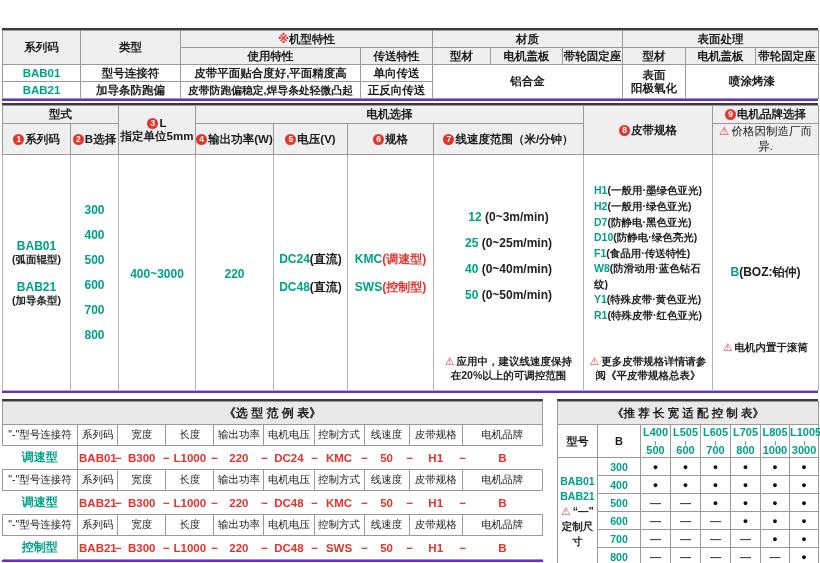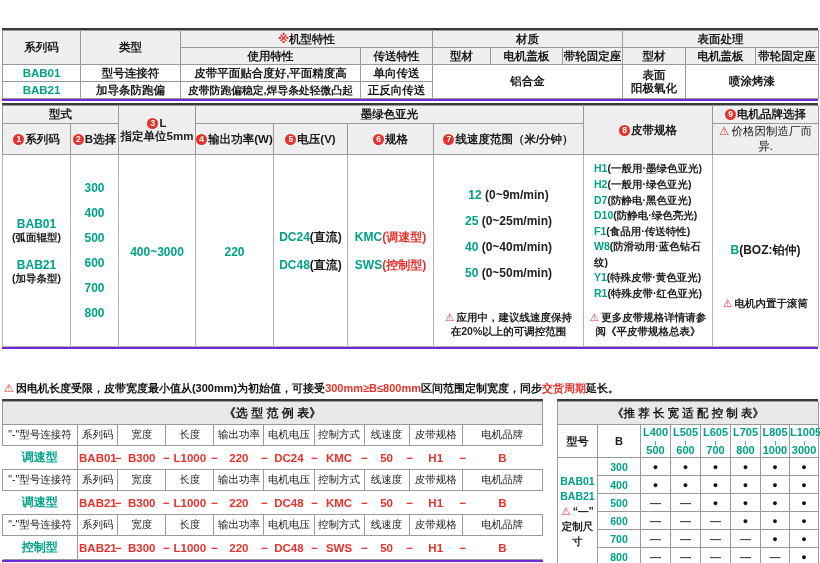--- a/index.html
+++ b/index.html
@@ -28,21 +28,21 @@
   
   .w1 { top:28px; left:2px; width:816px; }
   .t1 { font-size:11.5px; }
   .t1 th, .t1 td { border:1px solid #9a9a9a; text-align:center; height:17px; line-height:1.12; }
   .t1 thead th { background:#efefef; font-weight:bold; }
   .t1 td { font-weight:bold; }
 
   
   .w2 { top:103px; left:2px; width:816px; }
   .t2 thead th { border:1px solid #9a9a9a; background:#efefef; height:18px; font-size:11.5px; font-weight:bold; }
-  .t2 tbody td { border:1px solid #b3b3b3; height:192px; vertical-align:middle; position:relative; text-align:center; }
+  .t2 tbody td { border:1px solid #b3b3b3; height:236px; vertical-align:middle; position:relative; text-align:center; }
   .t2 .stack { display:flex; flex-direction:column; align-items:center; justify-content:center; }
   .lh25 { line-height:25px; font-size:12px; }
   .lh28 { line-height:28px; font-size:12px; }
   .sdesc { font-size:10.5px; font-weight:bold; color:#222; line-height:13px; }
   .gap12 { height:14px; }
   .speedline { line-height:26px; font-size:12px; font-weight:bold; color:#222; }
   .beltlist { text-align:left; padding-left:10px; font-size:10.5px; line-height:15.6px; font-weight:bold; color:#222; }
   .cellnote {
     position:absolute; left:0; right:0; bottom:8px; font-size:10.5px;
     line-height:14px; text-align:center; color:#222; font-weight:bold;
@@ -150,21 +150,21 @@
           <col style="width:129px">
           <col style="width:106px">
         </colgroup>
       <thead>
         <tr>
           <th colspan="2">型式</th>
           <th rowspan="2">
             <div><span class="circ">3</span><span>L</span></div>
             <div>指定单位5mm</div>
           </th>
-          <th colspan="4">墨绿色亚光</th>
+          <th colspan="4">电机选择</th>
           <th rowspan="2"><span class="circ">8</span><span>皮带规格</span></th>
           <th><span class="circ">9</span><span>电机品牌选择</span></th>
         </tr>
         <tr>
           <th><span class="circ">1</span><span>系列码</span></th>
           <th><span class="circ">2</span><span>B选择</span></th>
           <th><span class="circ">4</span><span>输出功率(W)</span></th>
           <th><span class="circ">5</span><span>电压(V)</span></th>
           <th><span class="circ">6</span><span>规格</span></th>
           <th><span class="circ">7</span><span>线速度范围（米/分钟）</span></th>
@@ -195,21 +195,21 @@
           <td>
             <div class="lh28"><span class="teal">DC24</span><span style="font-weight:bold">(直流)</span></div>
             <div class="lh28"><span class="teal">DC48</span><span style="font-weight:bold">(直流)</span></div>
           </td>
           <td>
             <div class="lh28"><span class="teal">KMC</span><span class="redtx" style="font-weight:bold">(调速型)</span></div>
             <div class="lh28"><span class="teal">SWS</span><span class="redtx" style="font-weight:bold">(控制型)</span></div>
           </td>
           <td>
             <div style="margin-bottom:34px">
-              <div class="speedline"><span class="teal">12</span> <span>(0~9m/min)</span></div>
+              <div class="speedline"><span class="teal">12</span> <span>(0~3m/min)</span></div>
               <div class="speedline"><span class="teal">25</span> <span>(0~25m/min)</span></div>
               <div class="speedline"><span class="teal">40</span> <span>(0~40m/min)</span></div>
               <div class="speedline"><span class="teal">50</span> <span>(0~50m/min)</span></div>
             </div>
             <div class="cellnote">
                 <div><span class="warn">⚠</span><span>应用中，建议线速度保持</span></div>
                 <div>在20%以上的可调控范围</div>
               </div>
           </td>
           <td>
@@ -230,23 +230,20 @@
           </td>
           <td>
             <div style="font-size:12px;font-weight:bold"><span class="teal">B</span><span>(BOZ:铂仲)</span></div>
             <div class="cellnote one"><span class="warn">⚠</span><span>电机内置于滚筒</span></div>
           </td>
         </tr>
       </tbody>
     </table>
   </div>
 
-  <div class="note2">
-    <span class="warn">⚠</span><span>因电机长度受限，皮带宽度最小值从(300mm)为初始值，可接受</span><span class="redtx">300mm≥B≤800mm</span><span>区间范围定制宽度，同步</span><span class="redtx">交货周期</span><span>延长。</span>
-  </div>
 
   <div class="wrap w3">
     <table class="t3">
       <colgroup>
           <col style="width:75px">
           <col style="width:40px">
           <col style="width:48px">
           <col style="width:48px">
           <col style="width:50px">
           <col style="width:50px">

